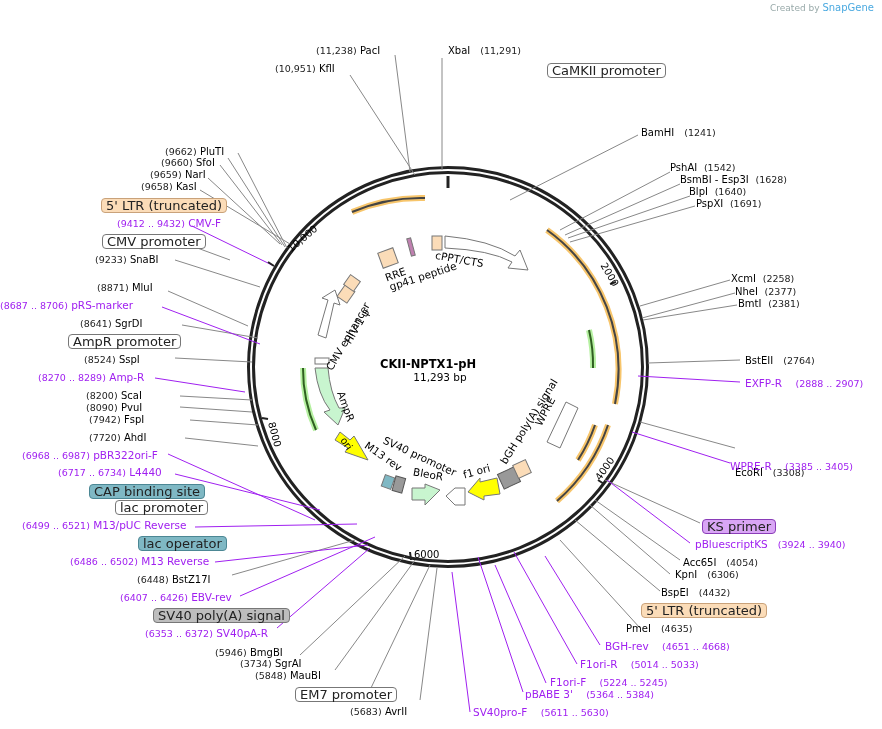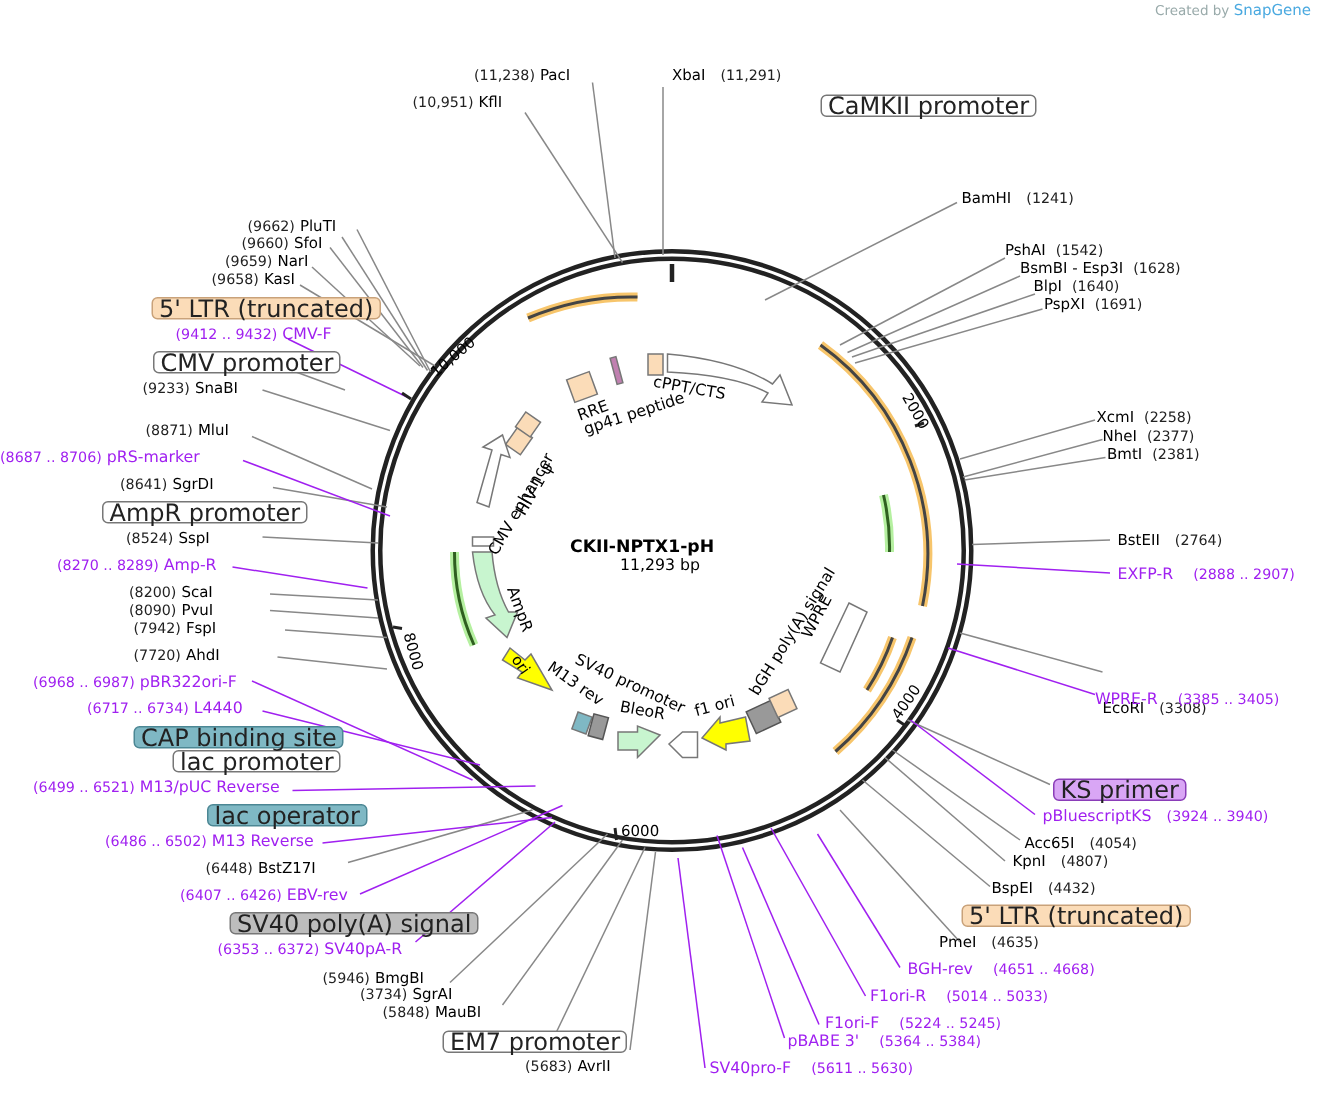--- a/index.html
+++ b/index.html
@@ -3,21 +3,21 @@
 <meta charset="utf-8">
 <style>
   html,body{margin:0;padding:0;background:#fff;}
   body{width:882px;height:729px;position:relative;overflow:hidden;font-family:"DejaVu Sans",sans-serif;}
   #map{position:absolute;left:0;top:0;}
   .lbl{position:absolute;white-space:nowrap;font-size:10.5px;line-height:13px;}
   .enz{font-weight:normal;color:#000;font-size:10px;}
   .pos{color:#222;font-size:9.5px;}
   .pr{color:#a020f0;font-size:10.5px;}
   .prp{color:#a020f0;font-size:9.5px;}
-  .box{border:1px solid #777;border-radius:4px;padding:0 4px;font-size:16px;line-height:13px;background:#fff;color:#222;}
+  .box{border:1px solid #777;border-radius:4px;padding:0 4px;font-size:13px;line-height:13px;background:#fff;color:#222;}
   .credit{position:absolute;right:8px;top:2px;font-size:9px;color:#9aa;}
   .credit b{color:#4aa9e0;font-weight:normal;font-size:10px;}
   .title{position:absolute;left:380px;top:357px;width:120px;text-align:left;font-weight:bold;font-size:11.5px;}
   .sub{position:absolute;left:380px;top:371px;width:120px;text-align:center;font-size:10.5px;}
 </style>
 </head>
 <body>
 
 <svg id="map" width="882" height="729" viewBox="0 0 882 729">
 
@@ -164,21 +164,21 @@
 <div class="lbl" style="left:731px;top:272px;"><span class="enz">XcmI</span>&nbsp; <span class="pos">(2258)</span></div>
 <div class="lbl" style="left:735px;top:285px;"><span class="enz">NheI</span>&nbsp; <span class="pos">(2377)</span></div>
 <div class="lbl" style="left:738px;top:297px;"><span class="enz">BmtI</span>&nbsp; <span class="pos">(2381)</span></div>
 <div class="lbl" style="left:745px;top:354px;"><span class="enz">BstEII</span>&nbsp;&nbsp; <span class="pos">(2764)</span></div>
 <div class="lbl" style="left:745px;top:377px;"><span class="pr">EXFP-R</span>&nbsp;&nbsp;&nbsp; <span class="prp">(2888 .. 2907)</span></div>
 <div class="lbl" style="left:735px;top:430px;margin-top:36px;"><span class="enz">EcoRI</span>&nbsp;&nbsp; <span class="pos">(3308)</span></div>
 <div class="lbl" style="left:730px;top:460px;"><span class="pr">WPRE-R</span>&nbsp;&nbsp;&nbsp; <span class="prp">(3385 .. 3405)</span></div>
 <div class="lbl box" style="left:702px;top:519px;background:#d9a6f5;border-color:#8a3db8;">KS primer</div>
 <div class="lbl" style="left:695px;top:538px;"><span class="pr">pBluescriptKS</span>&nbsp;&nbsp; <span class="prp">(3924 .. 3940)</span></div>
 <div class="lbl" style="left:683px;top:556px;"><span class="enz">Acc65I</span>&nbsp;&nbsp; <span class="pos">(4054)</span></div>
-<div class="lbl" style="left:675px;top:568px;"><span class="enz">KpnI</span>&nbsp;&nbsp; <span class="pos">(4807)</span></div>
+<div class="lbl" style="left:675px;top:568px;"><span class="enz">KpnI</span>&nbsp;&nbsp; <span class="pos">(6306)</span></div>
 <div class="lbl" style="left:661px;top:586px;"><span class="enz">BspEI</span>&nbsp;&nbsp; <span class="pos">(4432)</span></div>
 <div class="lbl box" style="left:641px;top:603px;background:#fbdcb8;border-color:#c9a27a;">5' LTR (truncated)</div>
 <div class="lbl" style="left:626px;top:622px;"><span class="enz">PmeI</span>&nbsp;&nbsp; <span class="pos">(4635)</span></div>
 
 <div class="lbl" style="left:605px;top:640px;"><span class="pr">BGH-rev</span>&nbsp;&nbsp;&nbsp; <span class="prp">(4651 .. 4668)</span></div>
 <div class="lbl" style="left:580px;top:658px;"><span class="pr">F1ori-R</span>&nbsp;&nbsp;&nbsp; <span class="prp">(5014 .. 5033)</span></div>
 <div class="lbl" style="left:550px;top:676px;"><span class="pr">F1ori-F</span>&nbsp;&nbsp;&nbsp; <span class="prp">(5224 .. 5245)</span></div>
 <div class="lbl" style="left:525px;top:688px;text-align:right;"><span class="pr">pBABE 3'</span>&nbsp;&nbsp;&nbsp; <span class="prp">(5364 .. 5384)</span></div>
 <div class="lbl" style="left:473px;top:706px;"><span class="pr">SV40pro-F</span>&nbsp;&nbsp;&nbsp; <span class="prp">(5611 .. 5630)</span></div>
 <div class="lbl" style="left:350px;top:705px;"><span class="pos">(5683)</span> <span class="enz">AvrII</span></div>

